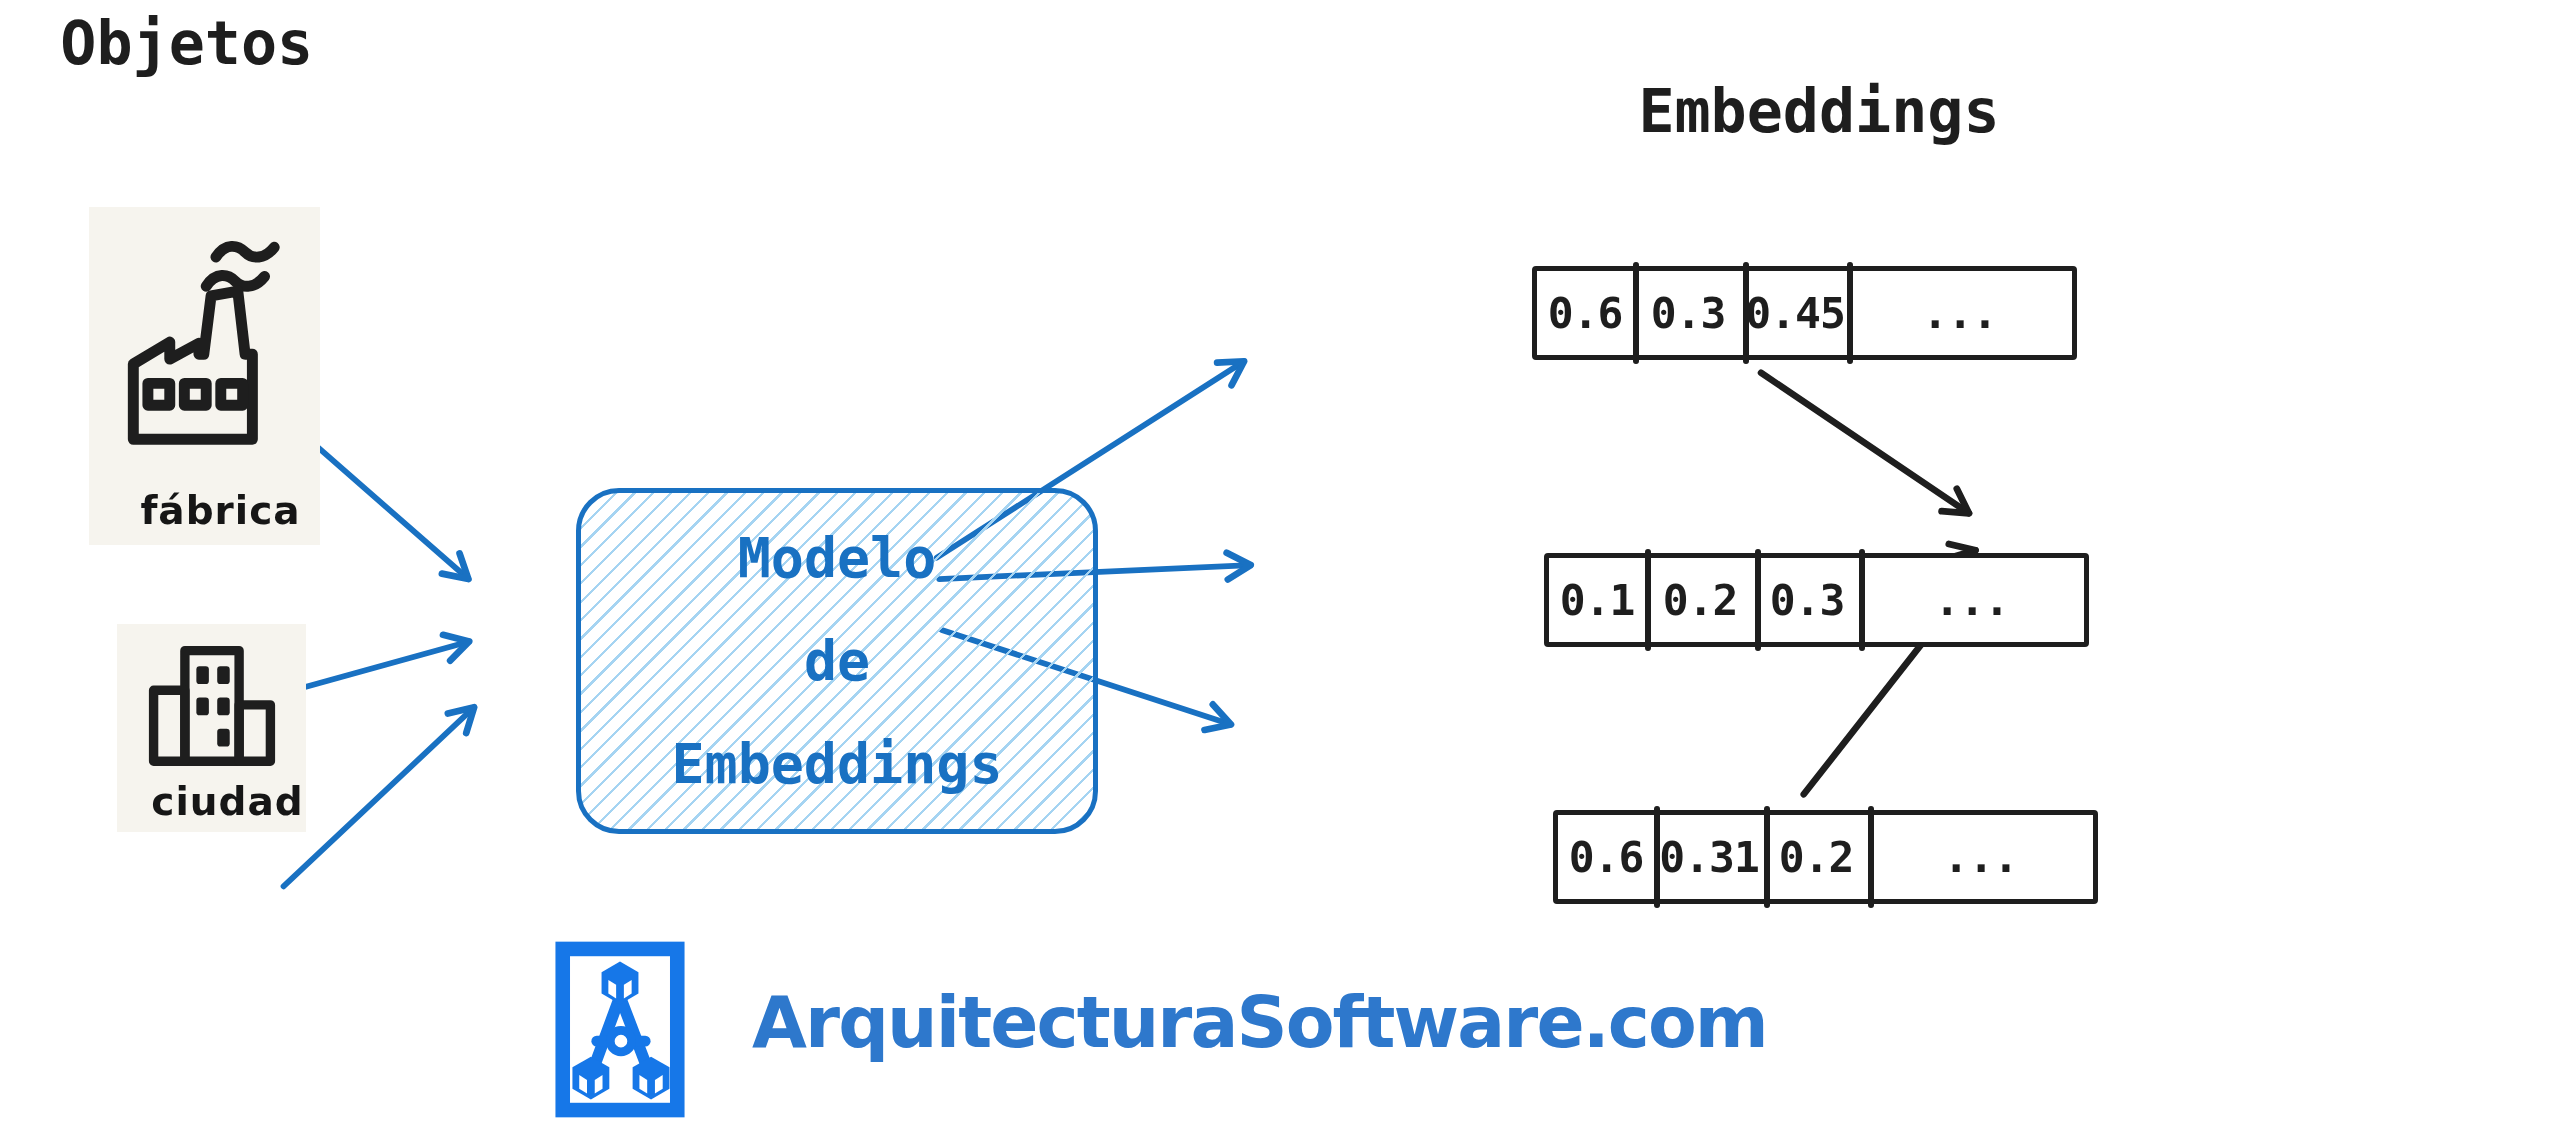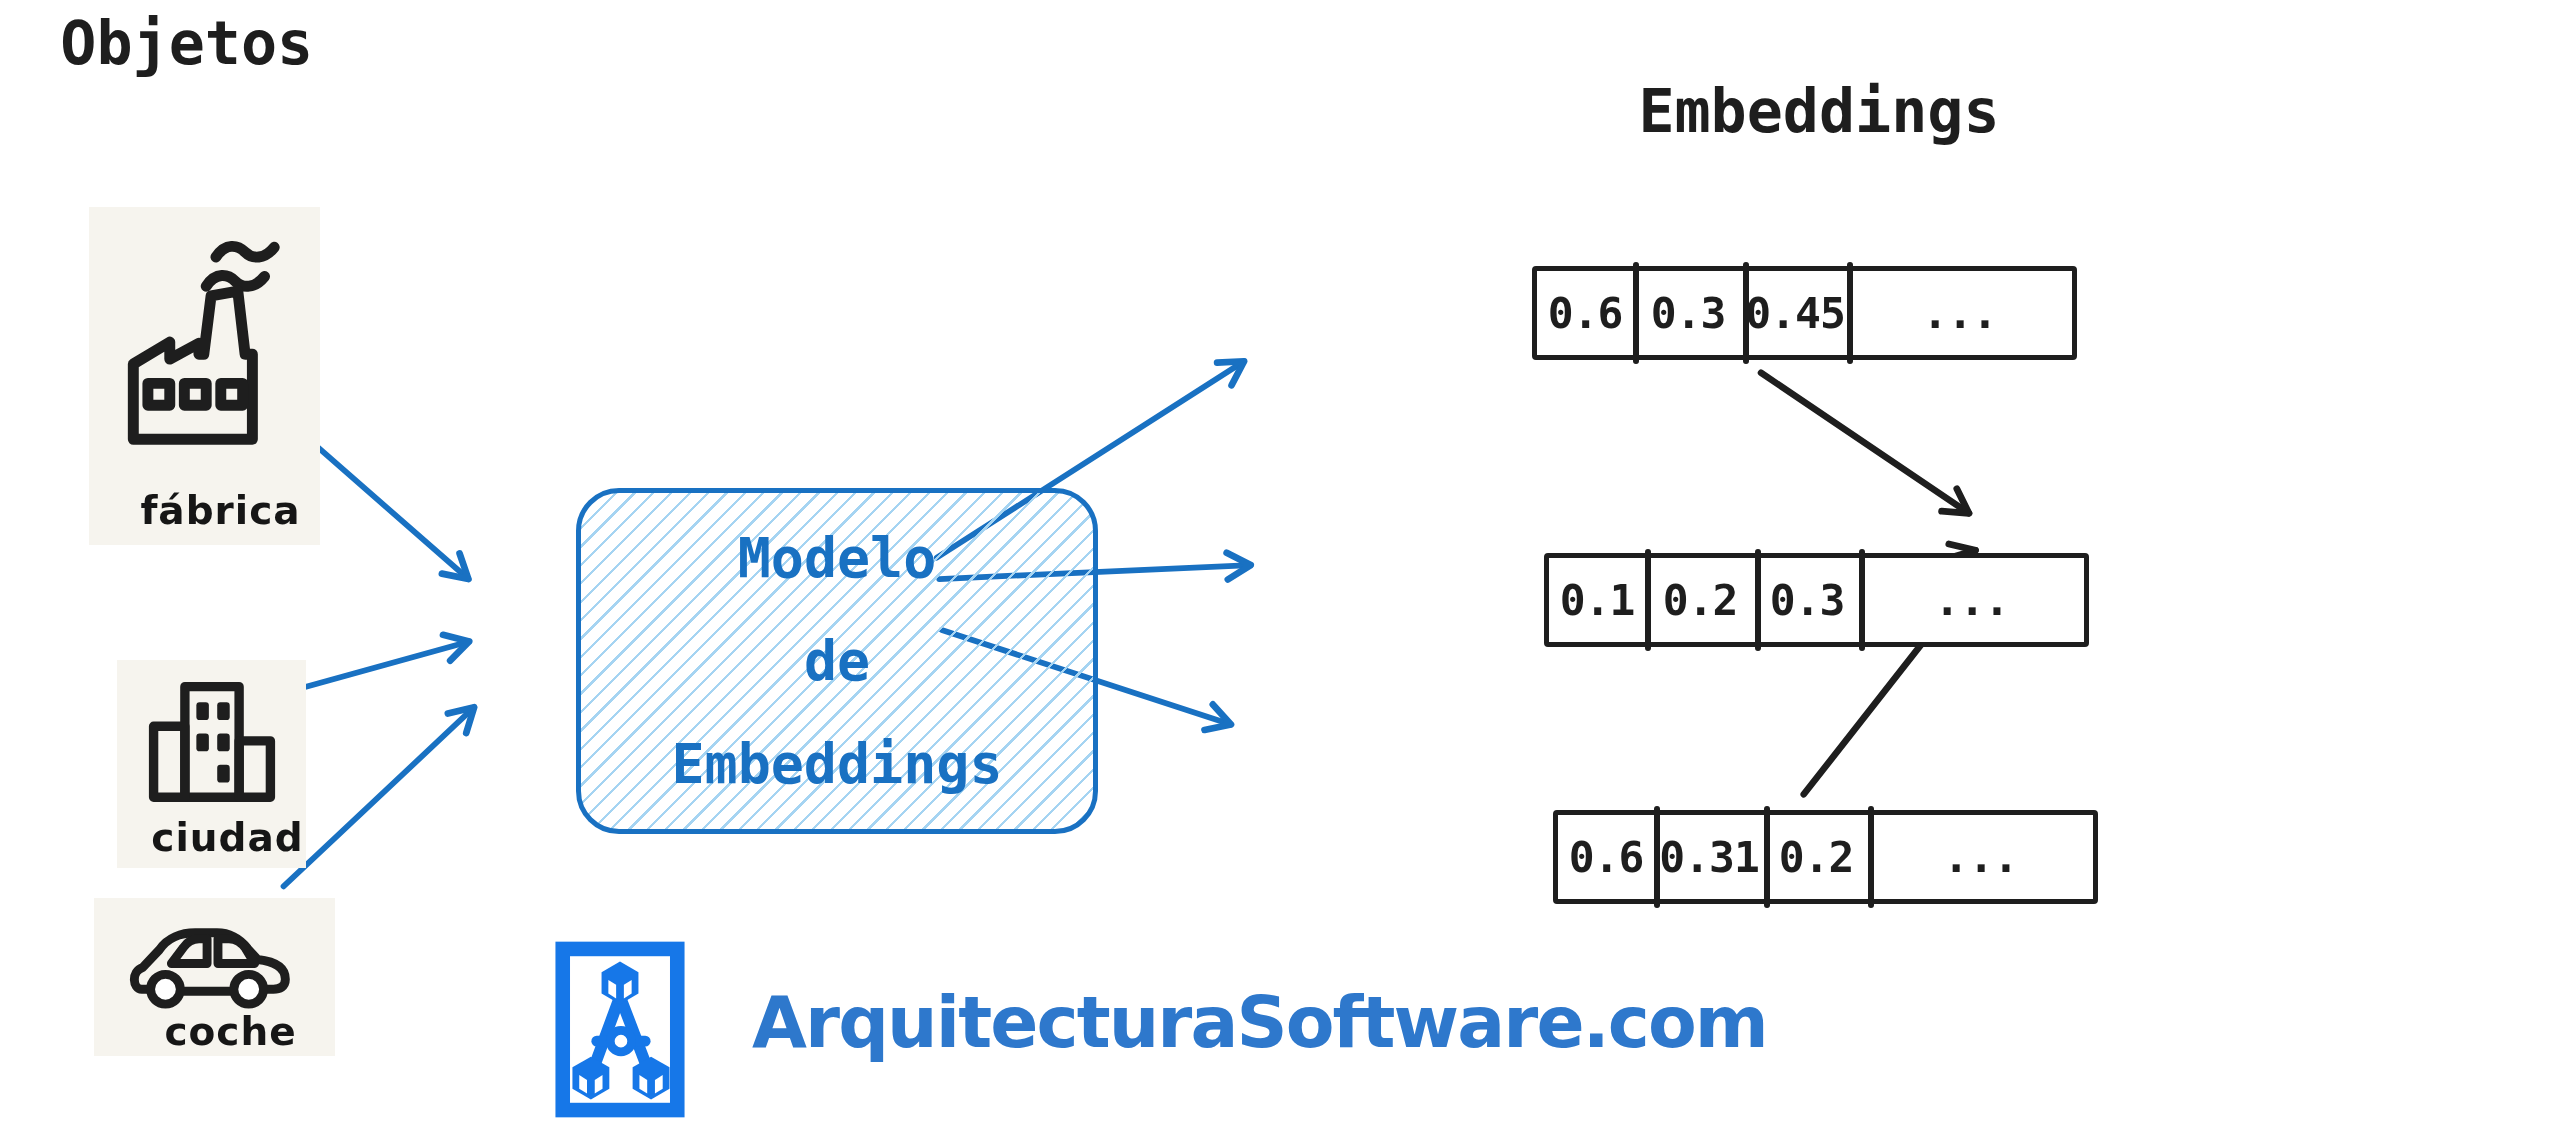--- a/index.html
+++ b/index.html
@@ -21,21 +21,21 @@
     position: absolute; left: 7.8px; top: 5.8px; width: 358px;
     font-size: 60px; line-height: 1.26; text-align: center;
   }
   .embeddings-title {
     position: absolute; left: 1607px; top: 76px; width: 424px;
     font-size: 60px; text-align: center;
   }
 
   .object-card { position: absolute; background: #f6f4ee; }
   .card-factory { left: 89px;  top: 207px; width: 231px; height: 338px; }
-  .card-city    { left: 117px; top: 624px; width: 189px; height: 208px; margin-top: 36px; }
+  .card-city    { left: 117px; top: 624px; width: 189px; height: 208px; }
   .card-car     { left: 94px;  top: 898px; width: 241px; height: 158px; }
   .object-card svg { position: absolute; left: 50%; transform: translateX(-50%); }
   .card-factory svg { top: 15.6px;  width: 185px; height: 243px; }
   .card-city svg    { top: 15.6px;  width: 146px; height: 136px; }
   .card-car svg     { top: 9.7px;  width: 200px; height: 109px; }
   .object-label {
     position: absolute; left: 0; right: 0; text-align: center;
     font-size: 39px; letter-spacing: 1px; padding-left: 32px;
   }
   .card-factory .object-label { bottom: 11.7px; }
@@ -144,33 +144,20 @@
         <rect x="55" y="25" width="12" height="17" rx="3"></rect>
         <rect x="75" y="25" width="12" height="17" rx="3"></rect>
         <rect x="55" y="55" width="12" height="17" rx="3"></rect>
         <rect x="75" y="55" width="12" height="17" rx="3"></rect>
         <rect x="75" y="85" width="12" height="17" rx="3"></rect>
       </g>
     </svg>
     <div class="object-label hand">ciudad</div>
   </div>
 
-  <div class="object-card card-car">
-    <svg viewBox="0 0 180 110" xmlns="http://www.w3.org/2000/svg">
-      <g fill="none" stroke="#1e1e1e" stroke-width="9" stroke-linecap="round" stroke-linejoin="round">
-        <path d="M24,82 L16,82 C7,82 5,64 17,60 L34,42 C42,30 56,25 70,25 L92,25 C106,25 115,31 123,41 L133,52 C151,54 161,60 161,72 C161,80 155,82 149,82 L140,82"></path>
-        <path d="M56,84 L108,84"></path>
-        <path d="M46,56 L58,40 C62,34 68,31 74,31 L82,31 L82,56 Z"></path>
-        <path d="M93,31 L104,31 C112,31 117,35 121,41 L130,56 L93,56 Z"></path>
-      </g>
-      <circle cx="40" cy="82" r="15" fill="#ffffff" stroke="#1e1e1e" stroke-width="9"></circle>
-      <circle cx="124" cy="82" r="15" fill="#ffffff" stroke="#1e1e1e" stroke-width="9"></circle>
-    </svg>
-    <div class="object-label hand">coche</div>
-  </div>
 
   <div class="model-box">
     <div class="model-line">Modelo</div>
     <div class="model-line">de</div>
     <div class="model-line">Embeddings</div>
   </div>
 
   <div class="embeddings-title mono">Embeddings</div>
 
   <div class="vector-row vector-1">

